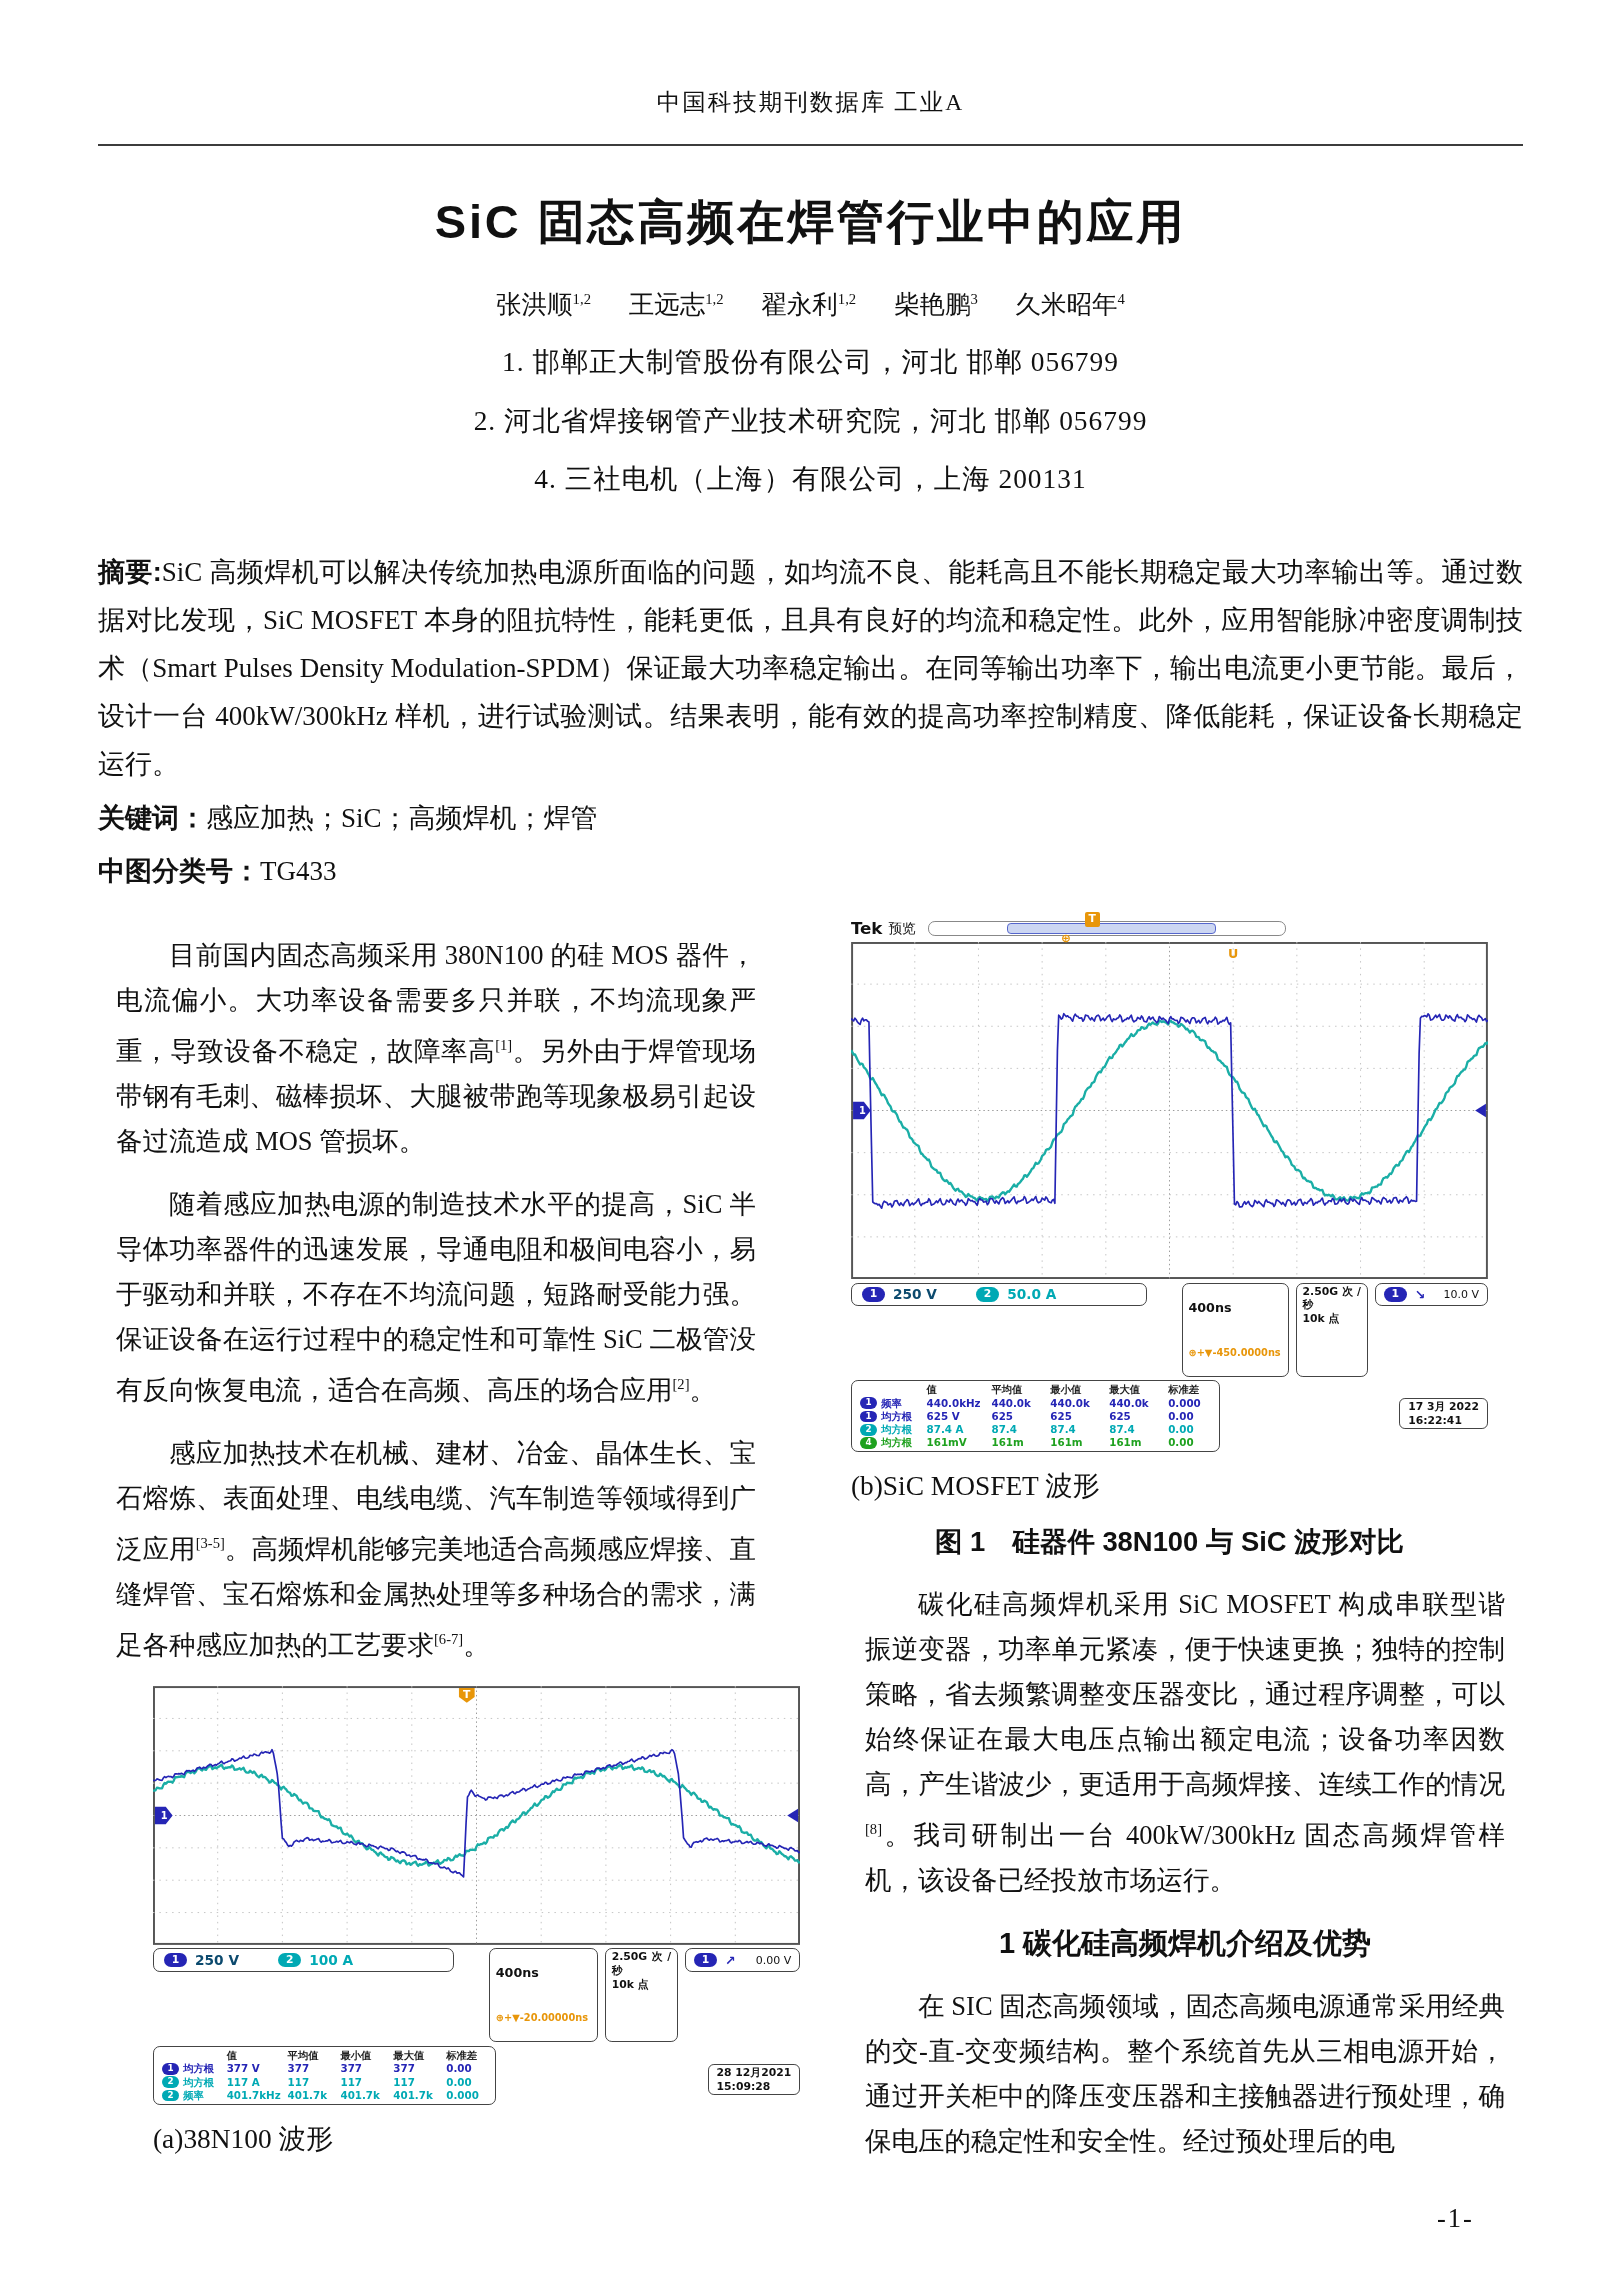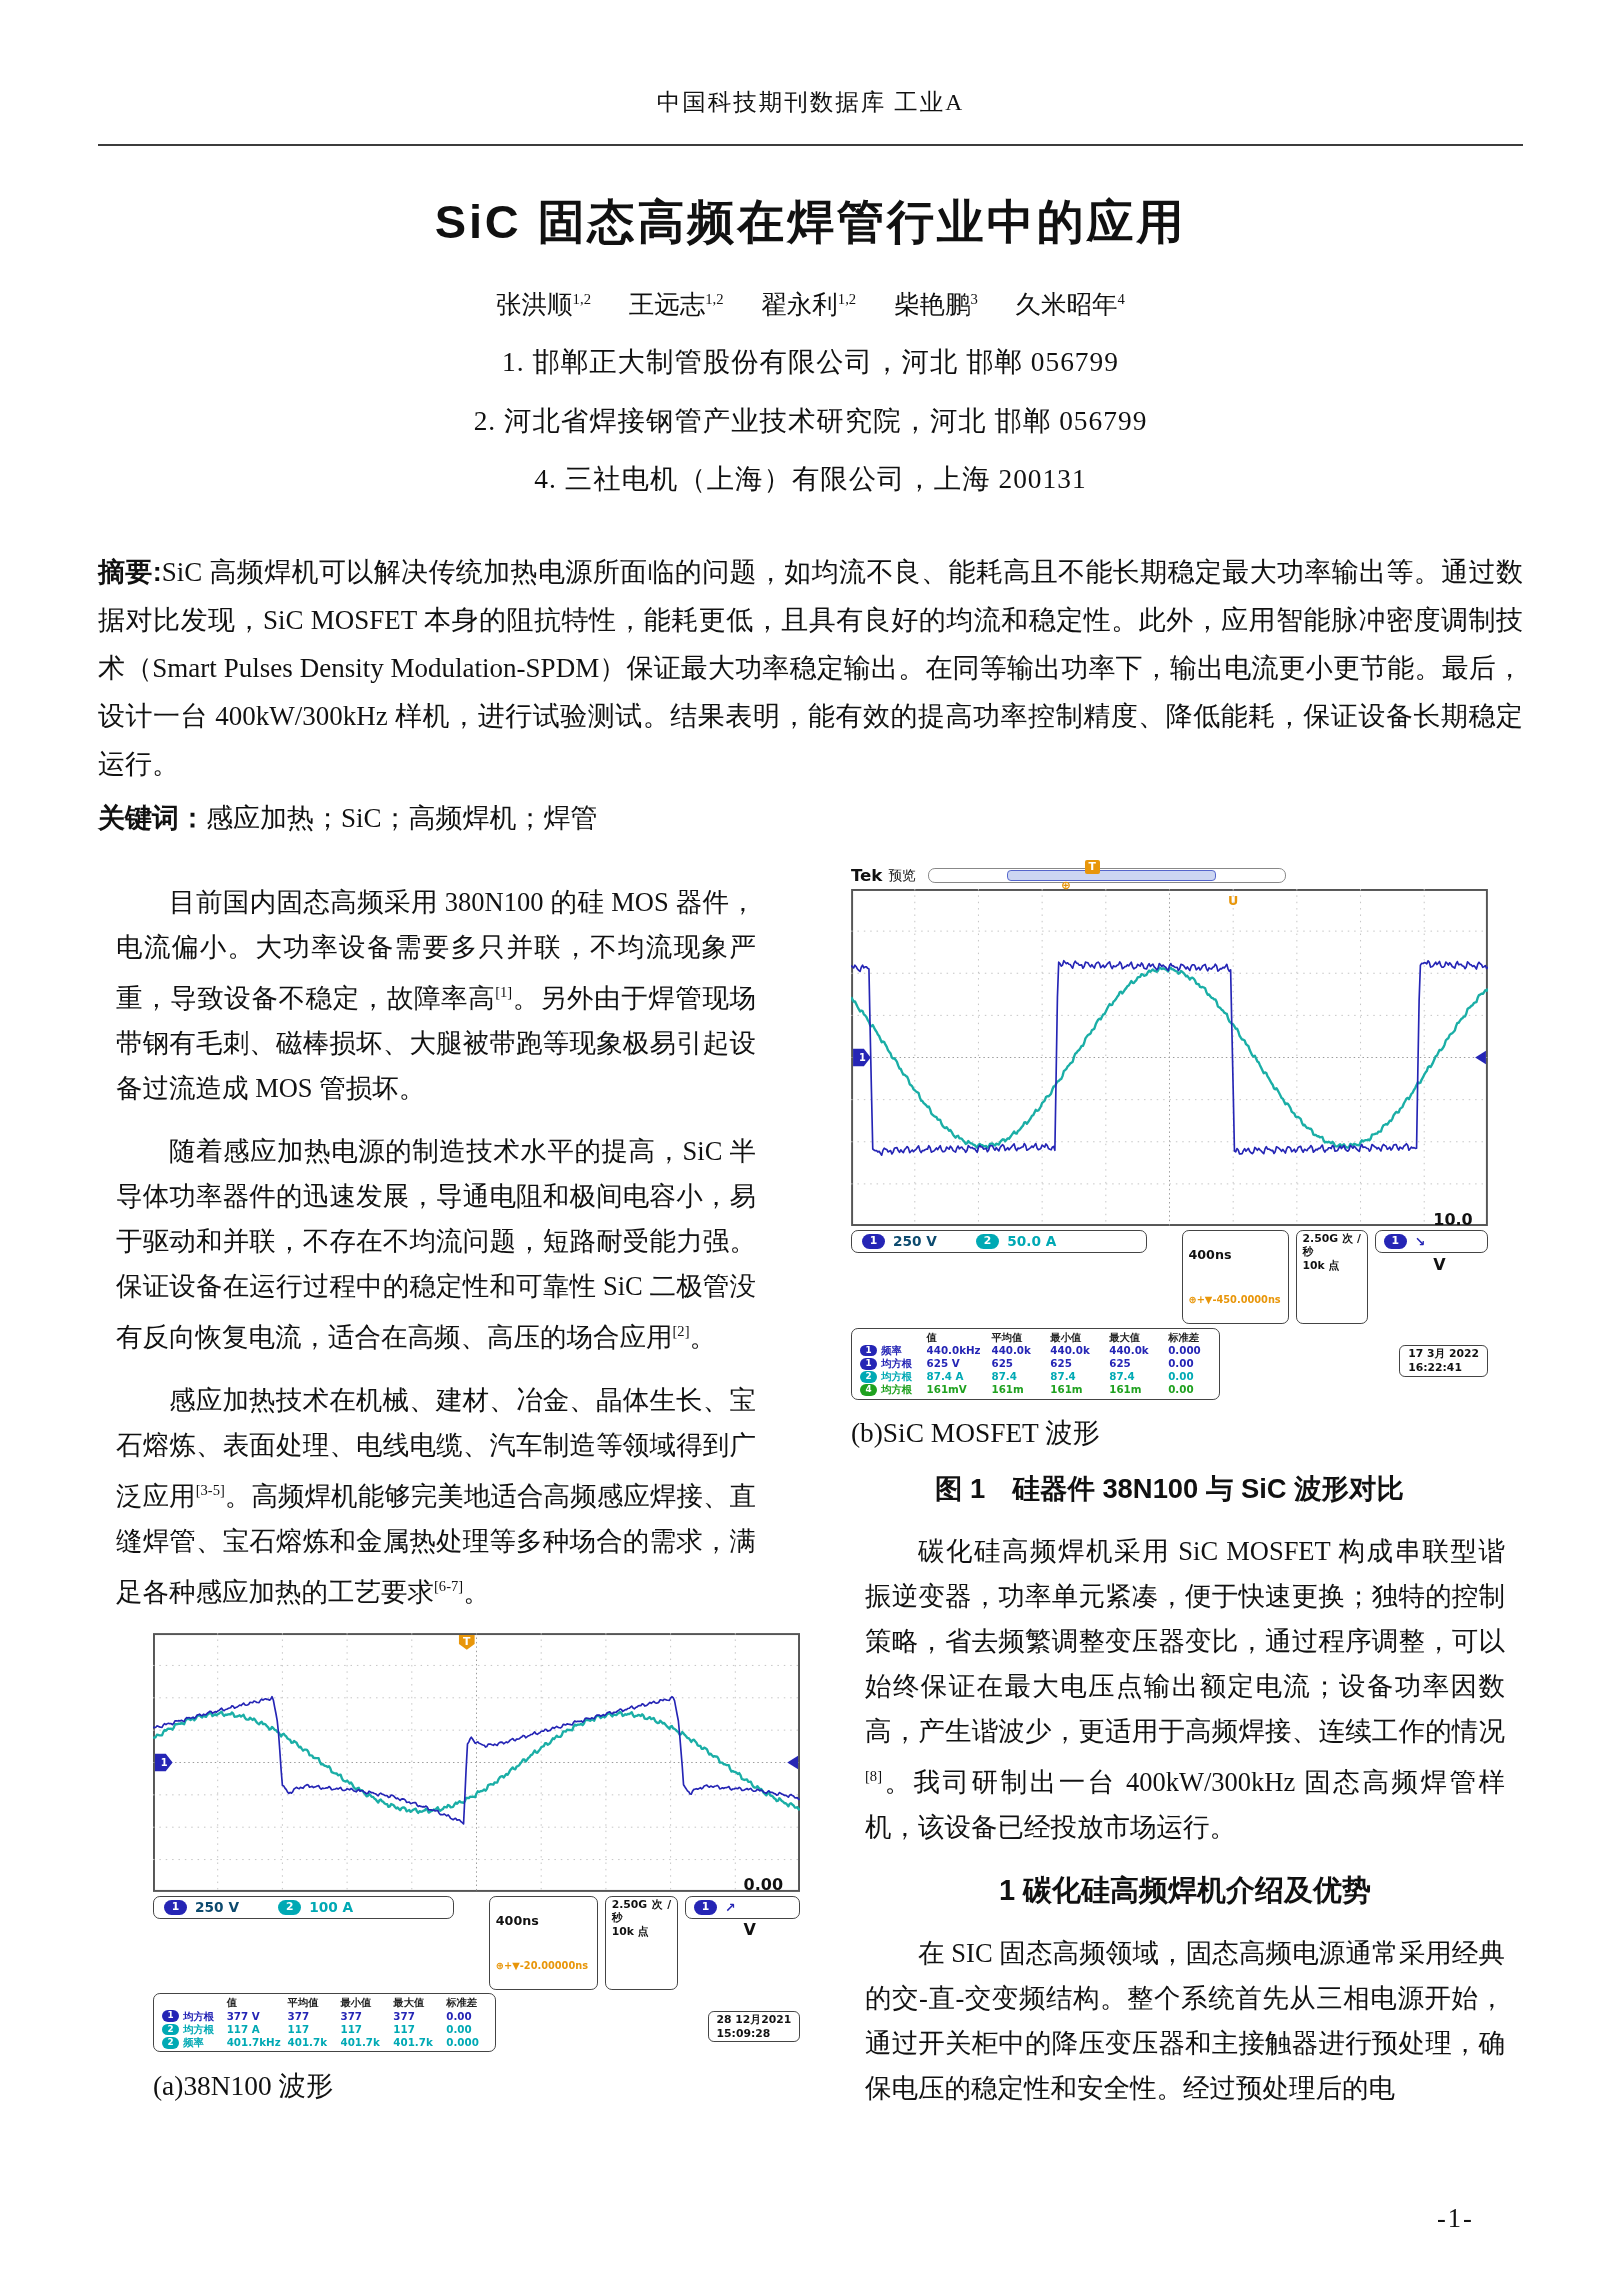--- a/index.html
+++ b/index.html
@@ -59,21 +59,21 @@
   .chval{font-size:13.7px;font-weight:bold;color:#0c4a6e;}
   .cyan-t{color:#00a9b4;}
   .green-t{color:#1fa11f;}
   .blue-t{color:#2525b5;}
   .tb{width:110px;padding:1px 5.9px;margin-left:28px;}
   .tb .tbv{font-size:12.7px;font-weight:bold;color:#111;}
   .tb .tbo{font-size:9.8px;font-weight:bold;color:#e8960a;white-space:nowrap;}
   .rate{width:74px;padding:1px 5.9px;font-size:10.8px;font-weight:bold;color:#111;line-height:13.7px;}
   .trig{width:116px;padding:2.9px 7.8px;display:flex;align-items:center;gap:7.8px;height:23.5px;}
   .trig .edge{font-size:12.7px;font-weight:bold;color:#2525b5;}
-  .trig .lvl{margin-left:auto;font-size:16px;font-weight:bold;color:#111;}
+  .trig .lvl{margin-left:auto;font-size:11px;font-weight:normal;color:#111;}
   .r2{display:flex;margin-top:3.9px;align-items:flex-start;}
   .meas{padding:2px 7.8px;display:grid;column-gap:5.9px;font-size:10.3px;line-height:13.2px;}
   .meas-a{grid-template-columns:59px 55px 47px 47px 47px 41px;}
   .meas-b{grid-template-columns:61px 59px 53px 53px 53px 43px;}
   .mh{color:#222;font-weight:bold;}
   .mlab{display:flex;align-items:center;gap:3.9px;font-weight:bold;white-space:nowrap;}
   .mlab .badge{min-width:9.8px;height:11.8px;line-height:11.8px;font-size:8.8px;padding:0 3.9px;}
   .mv{font-weight:bold;white-space:nowrap;}
   .stamp{margin-left:auto;margin-top:17.6px;padding:1px 7.8px;font-size:10.8px;font-weight:bold;
          color:#111;line-height:13.7px;border:1.6px solid #444;border-radius:5.9px;background:#fff;}
@@ -105,20 +105,21 @@
       <span class="author"><span>久米昭年</span><sup>4</sup></span>
     </div>
 
     <div class="affil">1. 邯郸正大制管股份有限公司，河北 邯郸 056799</div>
     <div class="affil">2. 河北省焊接钢管产业技术研究院，河北 邯郸 056799</div>
     <div class="affil">4. 三社电机（上海）有限公司，上海 200131</div>
 
     <div class="abs"><span class="blabel">摘要:</span><span>SiC 高频焊机可以解决传统加热电源所面临的问题，如均流不良、能耗高且不能长期稳定最大功率输出等。通过数据对比发现，SiC MOSFET 本身的阻抗特性，能耗更低，且具有良好的均流和稳定性。此外，应用智能脉冲密度调制技术（Smart Pulses Density Modulation-SPDM）保证最大功率稳定输出。在同等输出功率下，输出电流更小更节能。最后，设计一台 400kW/300kHz 样机，进行试验测试。结果表明，能有效的提高功率控制精度、降低能耗，保证设备长期稳定运行。</span></div>
 
     <div class="kline"><span class="blabel">关键词：</span><span>感应加热；SiC；高频焊机；焊管</span></div>
+    <div class="kline"><span class="blabel">中图分类号：</span><span>TG433</span></div>
 
     <div class="cols">
 
       <div class="col">
         <p>目前国内固态高频采用 380N100 的硅 MOS 器件，电流偏小。大功率设备需要多只并联，不均流现象严重，导致设备不稳定，故障率高<sup class="ref">[1]</sup>。另外由于焊管现场带钢有毛刺、磁棒损坏、大腿被带跑等现象极易引起设备过流造成 MOS 管损坏。</p>
         <p>随着感应加热电源的制造技术水平的提高，SiC 半导体功率器件的迅速发展，导通电阻和极间电容小，易于驱动和并联，不存在不均流问题，短路耐受能力强。保证设备在运行过程中的稳定性和可靠性 SiC 二极管没有反向恢复电流，适合在高频、高压的场合应用<sup class="ref">[2]</sup>。</p>
         <p>感应加热技术在机械、建材、冶金、晶体生长、宝石熔炼、表面处理、电线电缆、汽车制造等领域得到广泛应用<sup class="ref">[3-5]</sup>。高频焊机能够完美地适合高频感应焊接、直缝焊管、宝石熔炼和金属热处理等多种场合的需求，满足各种感应加热的工艺要求<sup class="ref">[6-7]</sup>。</p>
 
         <div class="fig fig-a">
           <svg id="scope-a" class="scope-svg" width="647" height="259" viewBox="0 0 660 264" style="font-size:27px">

